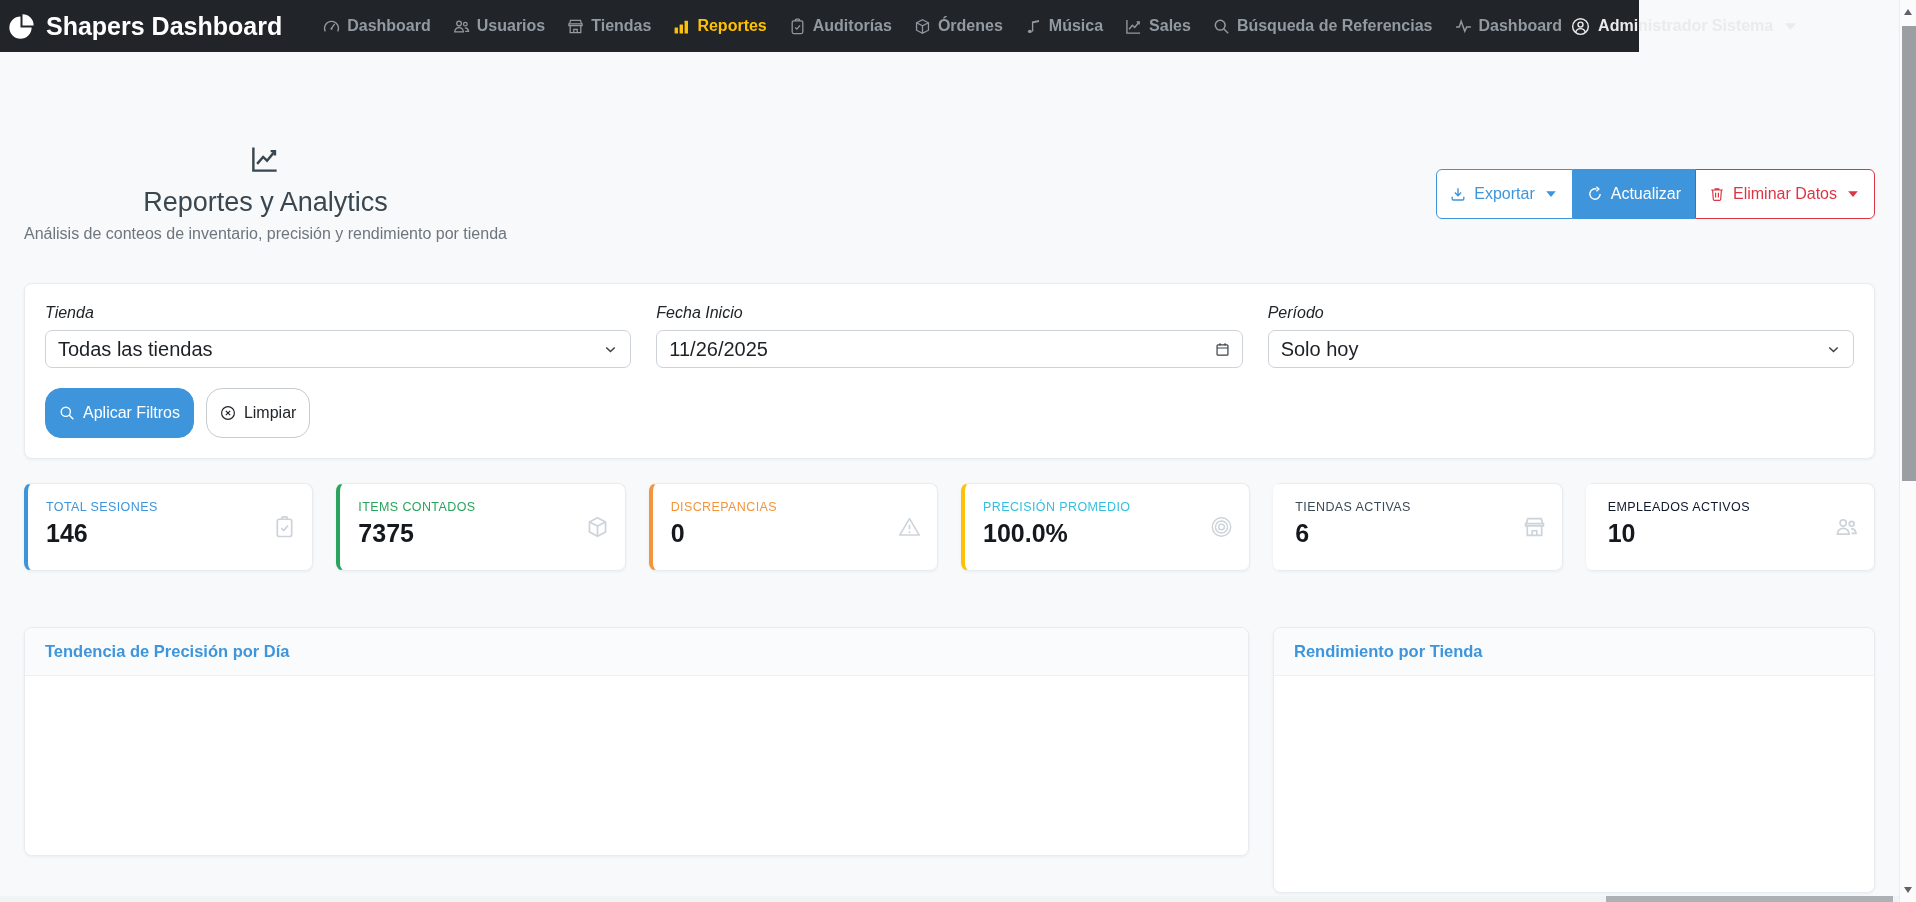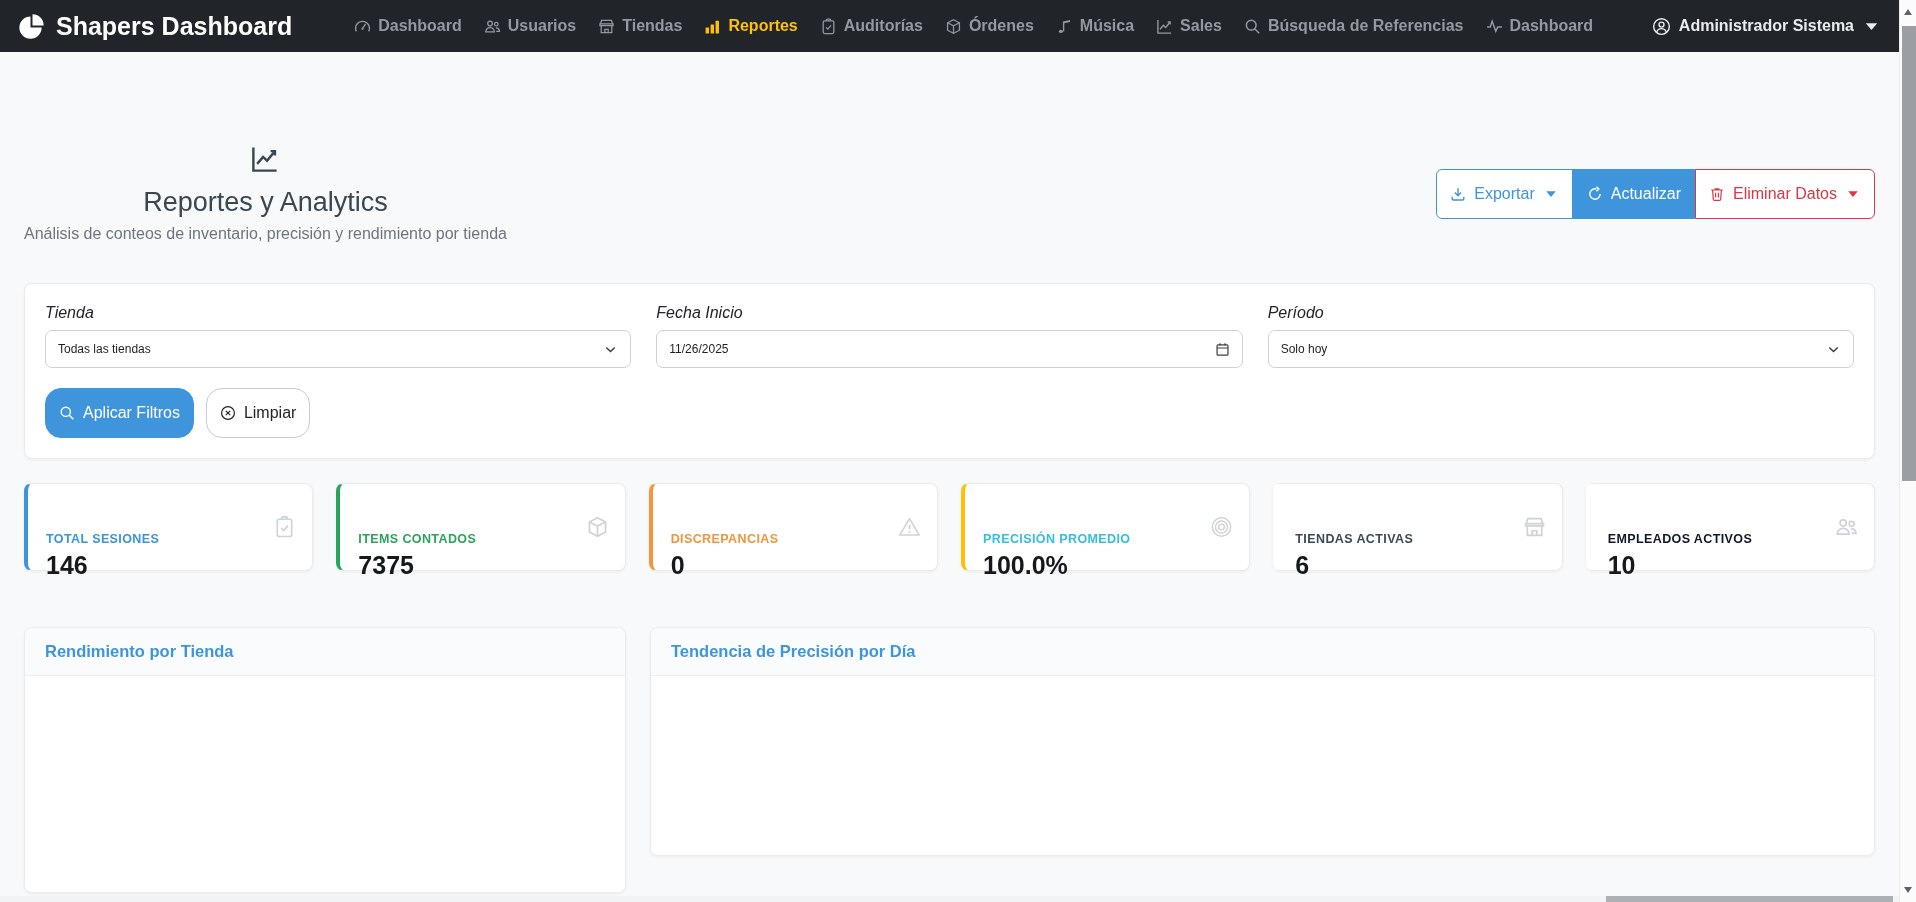--- a/index.html
+++ b/index.html
@@ -7,22 +7,22 @@
   body {
     width:1916px; height:902px; overflow:hidden; position:relative;
     background:#f8f9fa; color:#212529;
     font-family:"Liberation Sans", sans-serif;
   }
   .icon { display:inline-flex; width:17px; height:17px; flex:0 0 auto; }
   .icon svg { width:100%; height:100%; display:block; }
 
   
   .navbar {
-    width:1899px; height:52px; background:#212529;
-    display:flex; align-items:center; padding:0 18px;gap:21px;
+    width:1639px; height:52px; background:#212529;
+    display:flex; align-items:center; padding:0 8px;
   }
   .brand { display:flex; align-items:center; gap:11px; color:#fff;
     font-size:25px; font-weight:700; margin-right:32px; cursor:pointer; white-space:nowrap; }
   .brand .logo { width:27px; height:27px; }
   .nav { display:flex; align-items:center; gap:4px; list-style:none; margin:0; padding:0; flex:1; }
   .nav-item { display:flex; align-items:center; gap:7px; padding:8px 9px;
     color:#9299a0; font-size:16px; font-weight:600; cursor:pointer; white-space:nowrap; }
   .nav-item.active { color:#ffc107; }
   .user-menu { display:flex; align-items:center; gap:8px; color:#e9ebed;
     font-size:16px; font-weight:600; cursor:pointer; white-space:nowrap; }
@@ -53,30 +53,30 @@
   .filter-card { margin-top:40px; }
   .card-header { display:flex; align-items:center; gap:9px; padding:15px 20px;
     border-bottom:1px solid #edf0f3; color:#3e95db; font-size:17px; font-weight:700; }
   .card-header .icon { width:16px; height:16px; }
   .card-body { padding:20px; }
   .fields { display:flex; gap:25px; }
   .field { flex:1; min-width:0; }
   .field-label { display:block; font-size:16px; color:#212529; margin-bottom:8px;font-style:italic; }
   .control { display:flex; align-items:center; justify-content:space-between; gap:8px;
     height:38px; border:1px solid #ccd2d8; border-radius:7px; padding:0 12px;
-    background:#fff; font-size:12px; color:#1d2125; cursor:pointer; }
+    background:#fff; font-size:20px; color:#1d2125; cursor:pointer; }
   .control-icon { color:#3c4248; width:15px; height:15px; }
   .filter-actions { display:flex; gap:12px; margin-top:20px; }
 
   
   .stats { display:flex; gap:23px; margin-top:24px; }
   .stat-card { flex:1; position:relative; background:#fff; border:1px solid #e9ecef;
     border-left:4px solid #ffffff; border-radius:8px; height:88px; padding:16px 18px 0;
     box-shadow:0 1px 3px rgba(33,40,50,.06); }
-  .stat-label { font-size:12.5px; font-weight:700; letter-spacing:.4px; white-space:nowrap;margin-top:32px; }
+  .stat-label { font-size:12.5px; font-weight:400; letter-spacing:.4px; white-space:nowrap; }
   .stat-value { font-size:25px; font-weight:700; color:#15191e; margin-top:5px; }
   .stat-icon { position:absolute; right:16px; top:50%; transform:translateY(-50%);
     color:#ccd3da; width:23px; height:23px; }
 
   
   .charts { display:flex; gap:24px; margin-top:56px; align-items:flex-start; }
   .panel { overflow:hidden; padding:0; }
   .panel-left  { width:1225px; height:229px; }
   .panel-right { flex:1; height:266px; }
   .panel-header { padding:14px 20px; background:#fafbfc; border-bottom:1px solid #eef1f3;
@@ -410,26 +410,26 @@
               <circle cx="5.7" cy="5.2" r="2.2"></circle>
               <path d="M1.6 13c.3-2.6 2-4 4.1-4s3.8 1.4 4.1 4z"></path>
               <circle cx="11.6" cy="5.8" r="1.7"></circle>
               <path d="M11.2 9.3c1.8-.2 3.1 1 3.4 3.2h-3.1"></path>
             </svg>
           </span>
         </div>
       </section>
 
     <section class="charts">
+      <div class="card panel panel-left">
+        <div class="panel-header">Tendencia de Precisión por Día</div>
+        <div class="panel-body"></div>
+      </div>
       <div class="card panel panel-right">
         <div class="panel-header">Rendimiento por Tienda</div>
-        <div class="panel-body"></div>
-      </div>
-      <div class="card panel panel-left">
-        <div class="panel-header">Tendencia de Precisión por Día</div>
         <div class="panel-body"></div>
       </div>
     </section>
 
   </main>
 
   <div class="vscroll">
     <div class="varrow up"></div>
     <div class="vthumb"></div>
     <div class="varrow down"></div>

